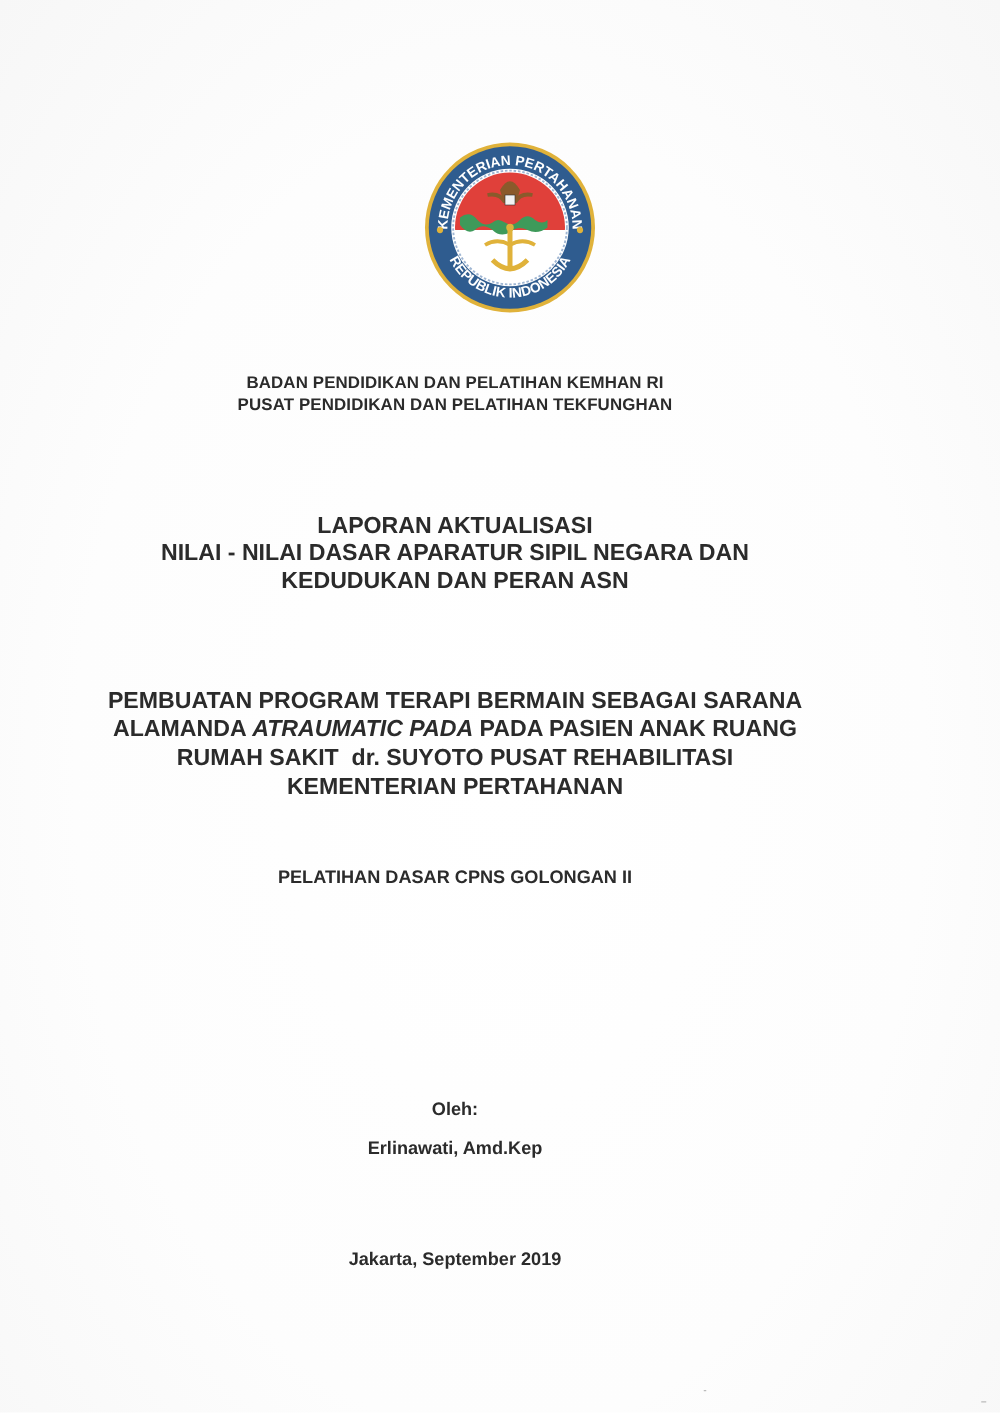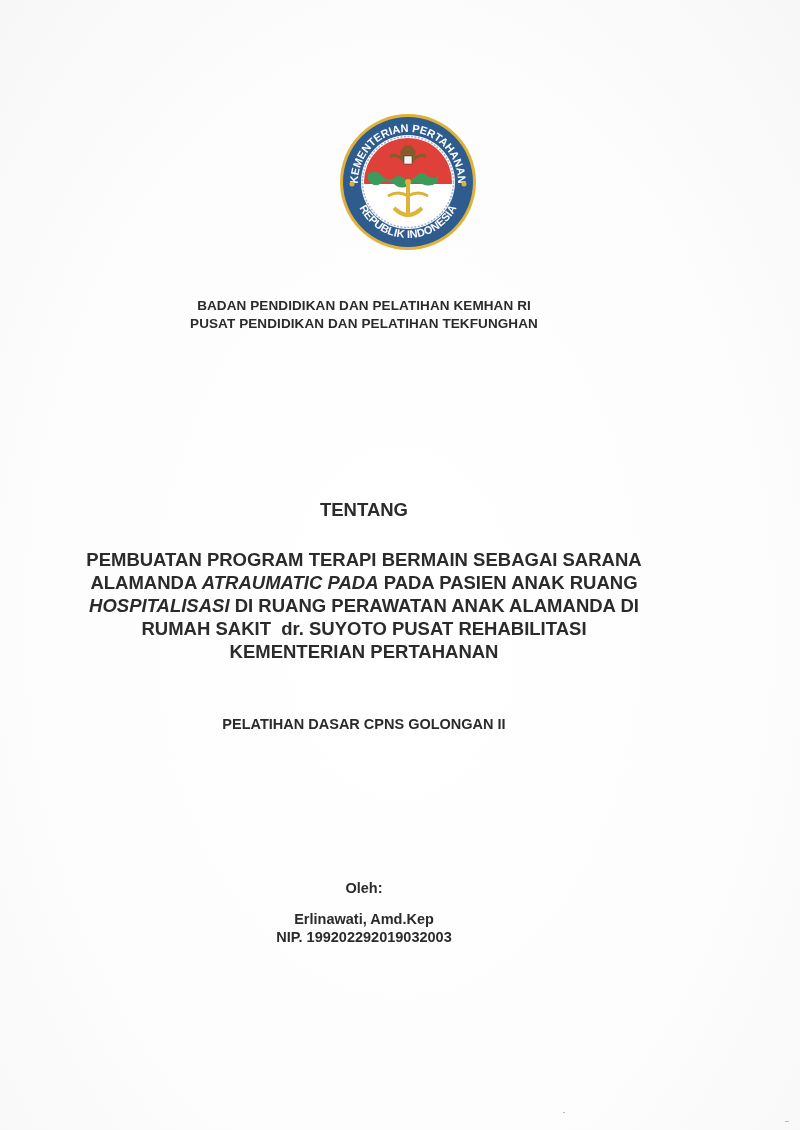--- a/index.html
+++ b/index.html
@@ -11,21 +11,21 @@
     position: relative;
   }
   .page { position: absolute; left: 0; top: 0; width: 800px; height: 1130px; }
   .logo { position: absolute; left: 338px; top: 112px; width: 140px; height: 140px; }
   .center { position: absolute; left: 0; width: 728px; text-align: center; font-weight: bold; }
   .inst { top: 297px; font-size: 13.5px; line-height: 18px; letter-spacing: 0.1px; }
   .title { top: 409px; font-size: 18.5px; line-height: 22px; }
   .tentang { top: 499px; font-size: 18.5px; line-height: 22px; }
   .topic { top: 548px; font-size: 18.5px; line-height: 23px; }
   .topic i { font-style: italic; }
-  .training { top: 715px; font-size: 14.5px; line-height: 18px; }
+  .training { top: 693px; font-size: 14.5px; line-height: 18px; }
   .oleh { top: 831px; font-size: 14.5px; line-height: 18px; margin-top: 48px; }
   .author { top: 866px; font-size: 14.5px; line-height: 18px; margin-top: 44px; }
   .place { top: 999px; font-size: 14.5px; line-height: 18px; }
   .speck { position: absolute; width: 2px; height: 1px; background: #bbb; }
 </style>
 </head>
 <body>
 
 <div class="page">
 
@@ -61,36 +61,39 @@
     </text>
     <circle cx="14" cy="72" r="2.5" fill="#e0b23a"></circle>
     <circle cx="126" cy="72" r="2.5" fill="#e0b23a"></circle>
   </svg>
 
   <div class="center inst">
     <div>BADAN PENDIDIKAN DAN PELATIHAN KEMHAN RI</div>
     <div>PUSAT PENDIDIKAN DAN PELATIHAN TEKFUNGHAN</div>
   </div>
 
+  <div class="center title">
+    <div>LAPORAN AKTUALISASI</div>
+    <div>NILAI - NILAI DASAR APARATUR SIPIL NEGARA DAN</div>
+    <div>KEDUDUKAN DAN PERAN ASN</div>
+  </div>
 
-  <div class="center tentang">TENTANG</div>
 
   <div class="center topic">
     <div>PEMBUATAN PROGRAM TERAPI BERMAIN SEBAGAI SARANA</div>
     <div><span>ALAMANDA </span><i>ATRAUMATIC PADA</i><span> PADA PASIEN ANAK RUANG</span></div>
-    <div><i>HOSPITALISASI</i><span> DI RUANG PERAWATAN ANAK ALAMANDA DI</span></div>
     <div style="white-space: pre;">RUMAH SAKIT  dr. SUYOTO PUSAT REHABILITASI</div>
     <div>KEMENTERIAN PERTAHANAN</div>
   </div>
 
   <div class="center training">PELATIHAN DASAR CPNS GOLONGAN II</div>
 
   <div class="center oleh">Oleh:</div>
 
   <div class="center author">
     <div>Erlinawati, Amd.Kep</div>
-    <div>NIP. 199202292019032003</div>
   </div>
 
+  <div class="center place">Jakarta, September 2019</div>
 
   <div class="speck" style="left:563px; top:1112px;"></div>
   <div class="speck" style="left:785px; top:1121px; width:4px;"></div>
 </div>
 
 </body></html>

